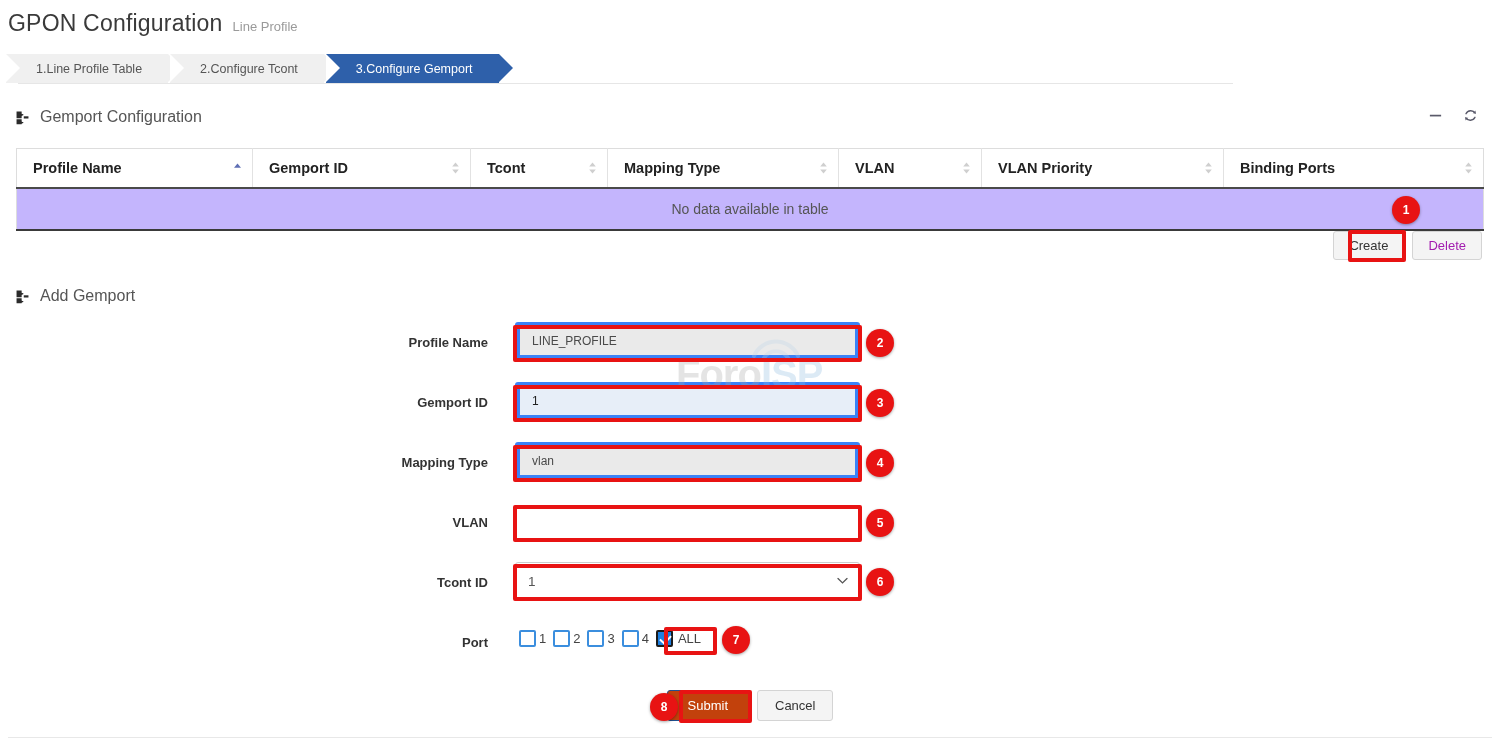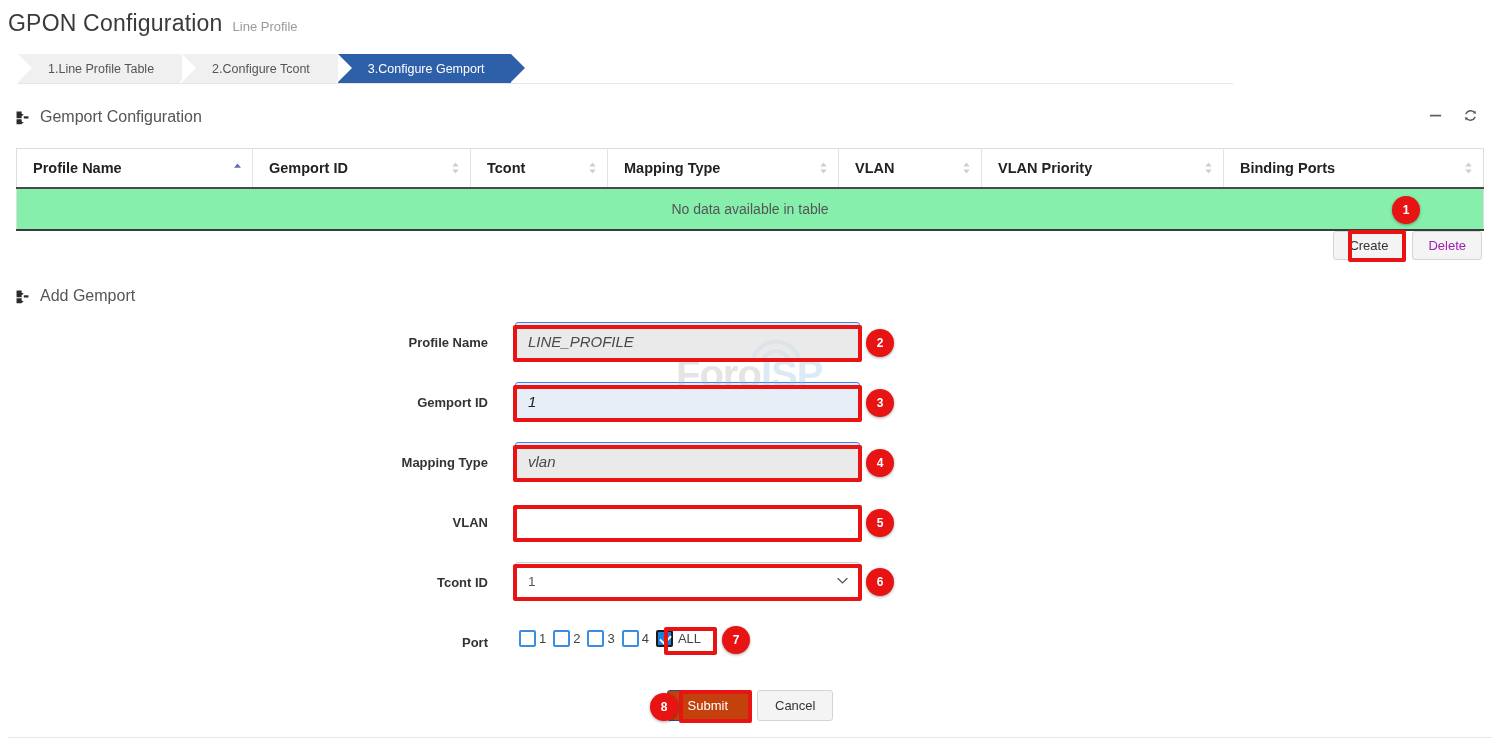--- a/index.html
+++ b/index.html
@@ -14,21 +14,21 @@
 
   
   .page-head {
     position: absolute; left: 8px; top: 10px;
     display: flex; align-items: baseline; gap: 10px;
   }
   .page-title { font-size: 23px; color: #3a3a3a; font-weight: 400; letter-spacing: .2px; }
   .page-subtitle { font-size: 13px; color: #9a9a9a; font-weight: 400; }
 
   
-  .wizard { position: absolute; left: 18px; top: 54px; display: flex; height: 29px; }
+  .wizard { position: absolute; left: 6px; top: 54px; display: flex; height: 29px; }
   .wstep {
     position: relative; height: 29px; display: flex; align-items: center; justify-content: center;
     background: #f0f0f0; color: #555; font-size: 12.5px; padding: 0 26px 0 30px;
     margin-right: 2px;
   }
   .wstep::after {
     content: ""; position: absolute; right: -14px; top: 0;
     width: 0; height: 0; z-index: 2;
     border-top: 14.5px solid transparent; border-bottom: 14.5px solid transparent;
     border-left: 14px solid #f0f0f0;
@@ -67,21 +67,21 @@
     padding: 11px 12px 11px 16px; background: #fff;
     border-top: 1px solid #dddddd; border-bottom: 2px solid #4a4a4a;
     border-right: 1px solid #e2e2e2;
     position: relative; white-space: nowrap; overflow: hidden;
   }
   table.grid th:first-child { border-left: 1px solid #dddddd; }
   table.grid th:last-child { border-right: 1px solid #dddddd; }
   .sortico { position: absolute; right: 10px; top: 50%; transform: translateY(-50%); width: 9px; height: 14px; }
   td.nodata {
     text-align: center; font-size: 14px; color: #555;
-    padding: 12px 0; background: #86efac;
+    padding: 12px 0; background: #c4b5fd;
     border-bottom: 2px solid #3a3a3a;
     border-left: 1px solid #dddddd; border-right: 1px solid #dddddd;
   }
 
   
   .tbl-actions {
     position: absolute; right: 18px; top: 231px;
     display: flex; gap: 8px; align-items: center;
   }
   .btn {
@@ -109,25 +109,24 @@
   .sect-head .ptitle { font-size: 16px; color: #555; }
 
   .form { position: absolute; left: 0; top: 322px; width: 1500px; }
   .frow { position: relative; height: 60px; }
   .flabel {
     position: absolute; left: 0; width: 488px; text-align: right;
     font-size: 13px; font-weight: bold; color: #333; line-height: 42px;
   }
   .fctrl { position: absolute; left: 515px; width: 345px; }
   .finput {
-    width: 345px; height: 38px; border: 1px solid #3b82f6; border-radius: 3px;
-    padding: 0 12px; font-size: 15px; color: #4a4a4a;
+    width: 345px; height: 38px; border: 5px solid #3b82f6; border-radius: 3px;
+    padding: 0 12px; font-size: 12px; color: #4a4a4a;
     font-family: "Liberation Sans", sans-serif;
     background: #eaeaea;
-    font-style: italic;
   }
   .finput.active { background: #e7eef8; color: #222; }
   .fselect {
     width: 345px; height: 38px; border: 1px solid #ccc; border-radius: 3px;
     padding: 0 12px; font-size: 13.5px; color: #555; background: #fff;
     font-family: "Liberation Sans", sans-serif;
     -webkit-appearance: none; appearance: none;
   }
   .selwrap { position: relative; width: 345px; }
   .selchev {

